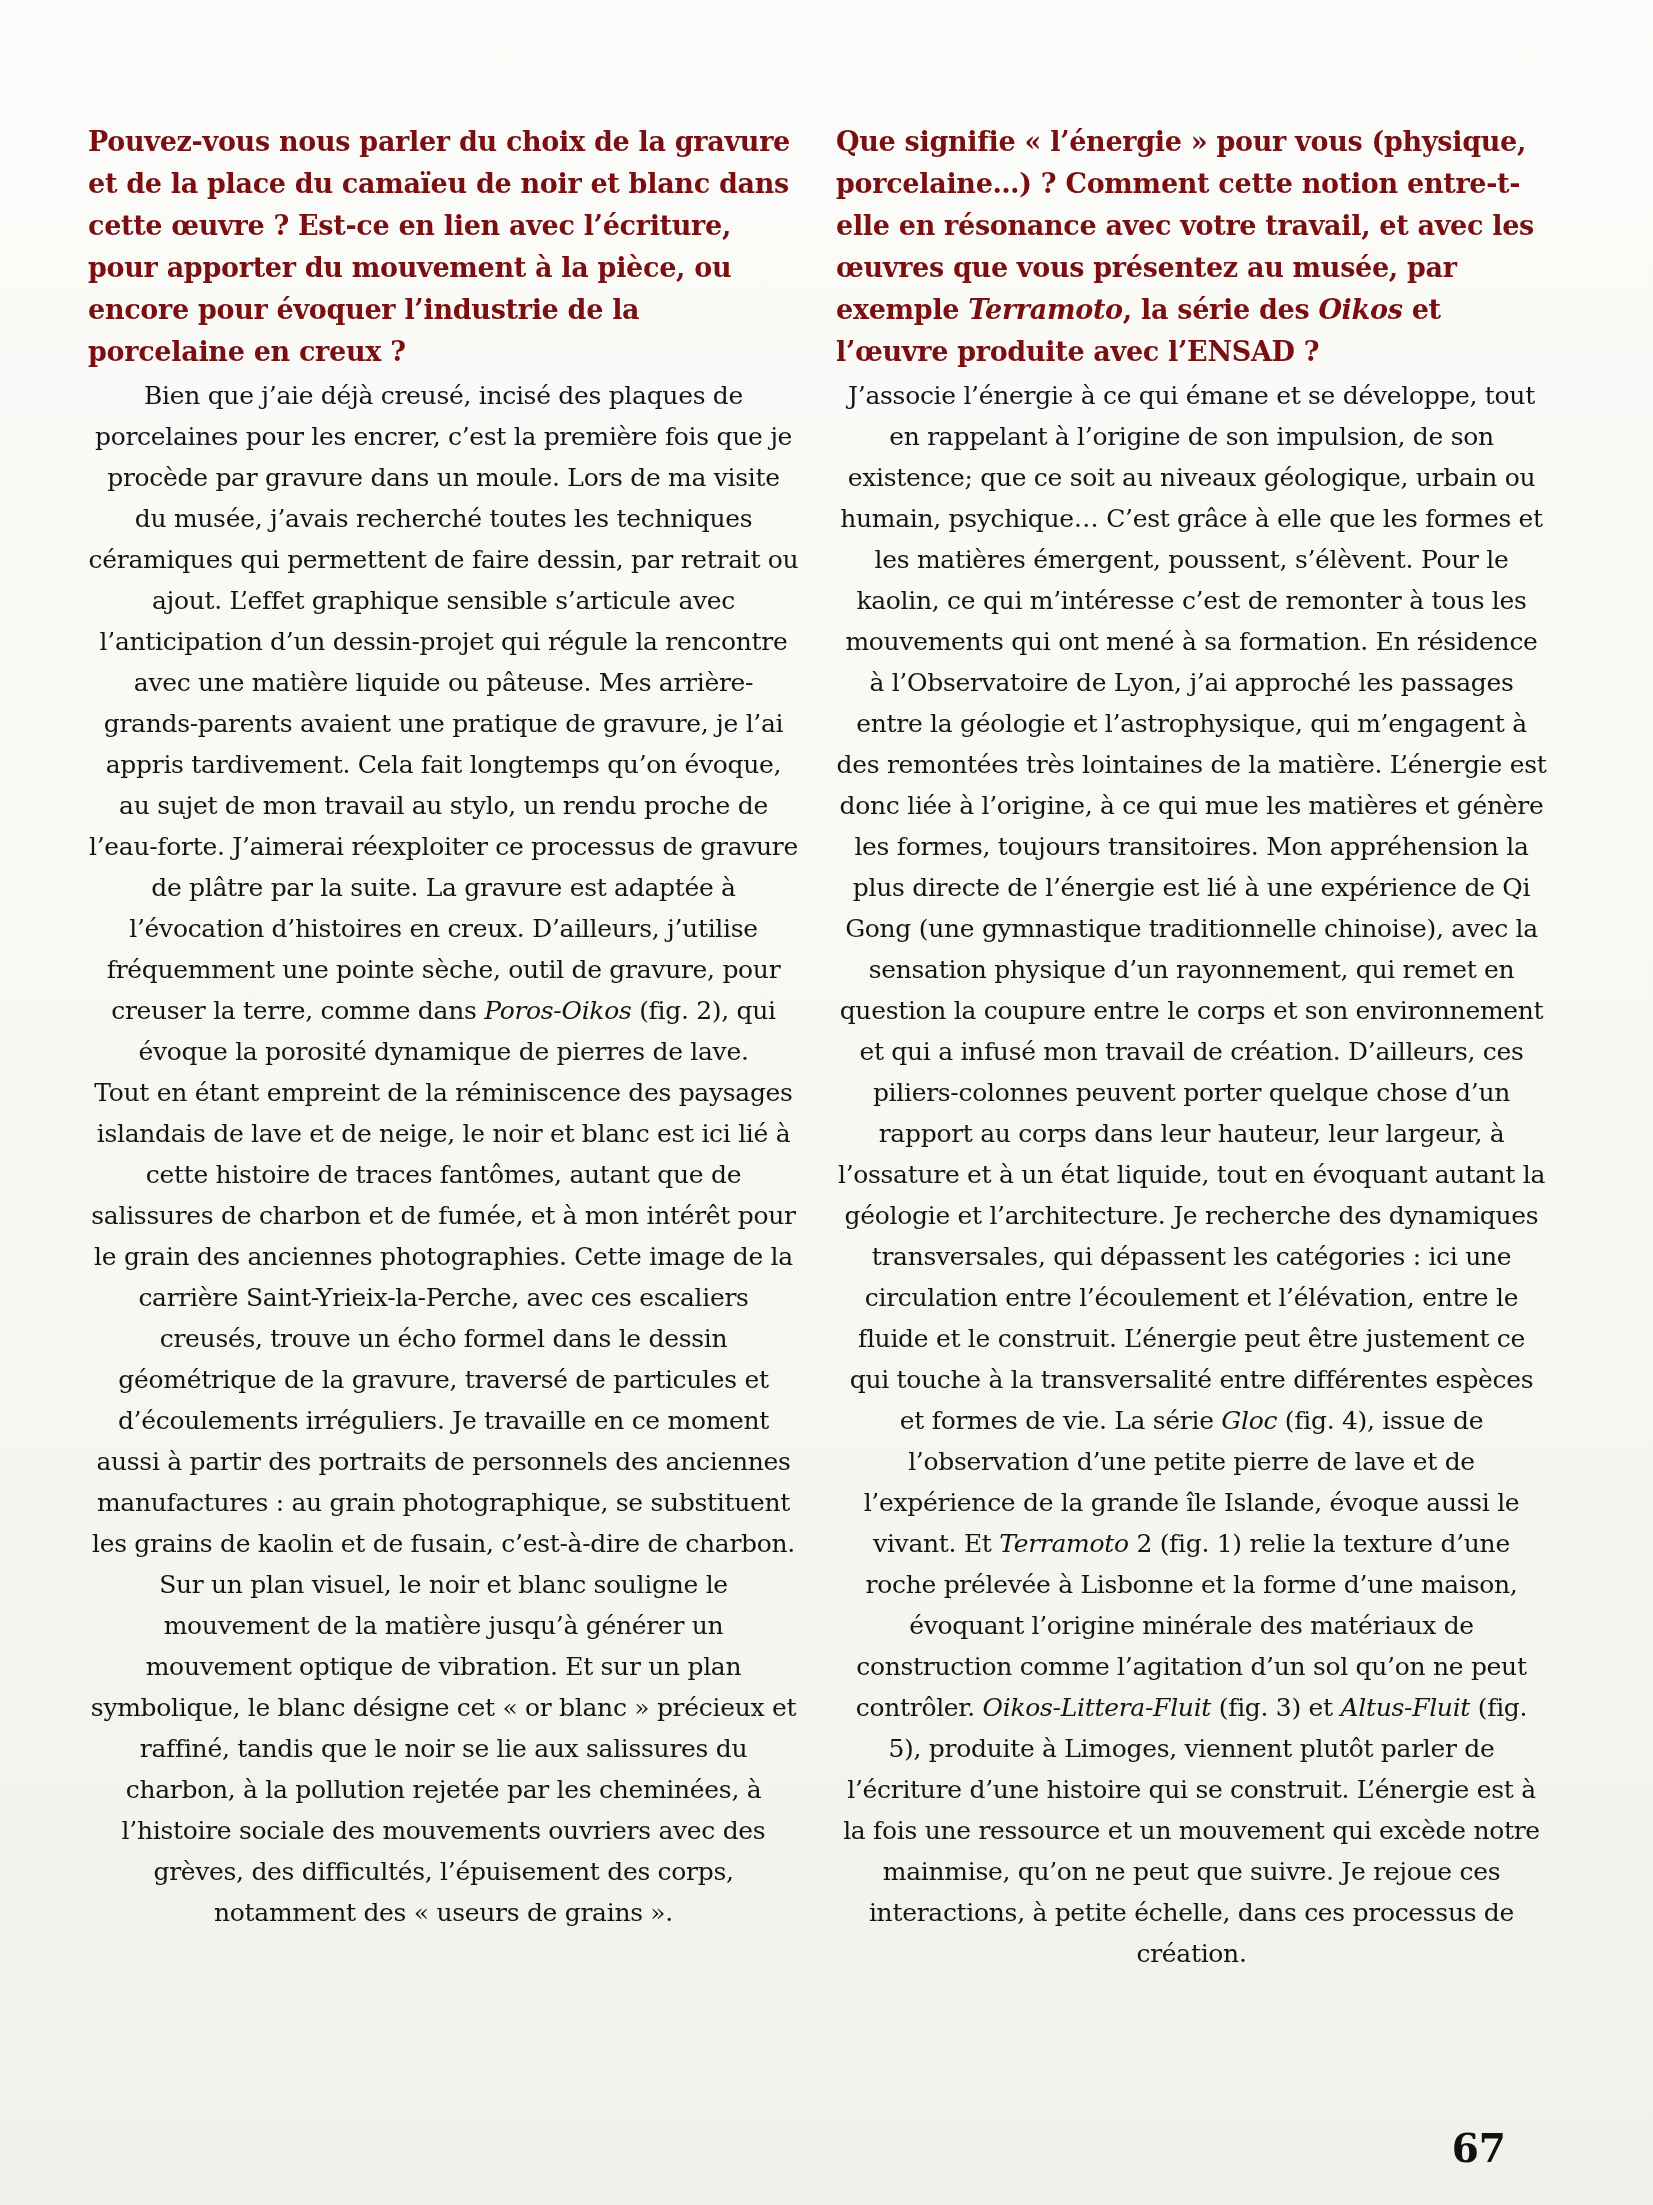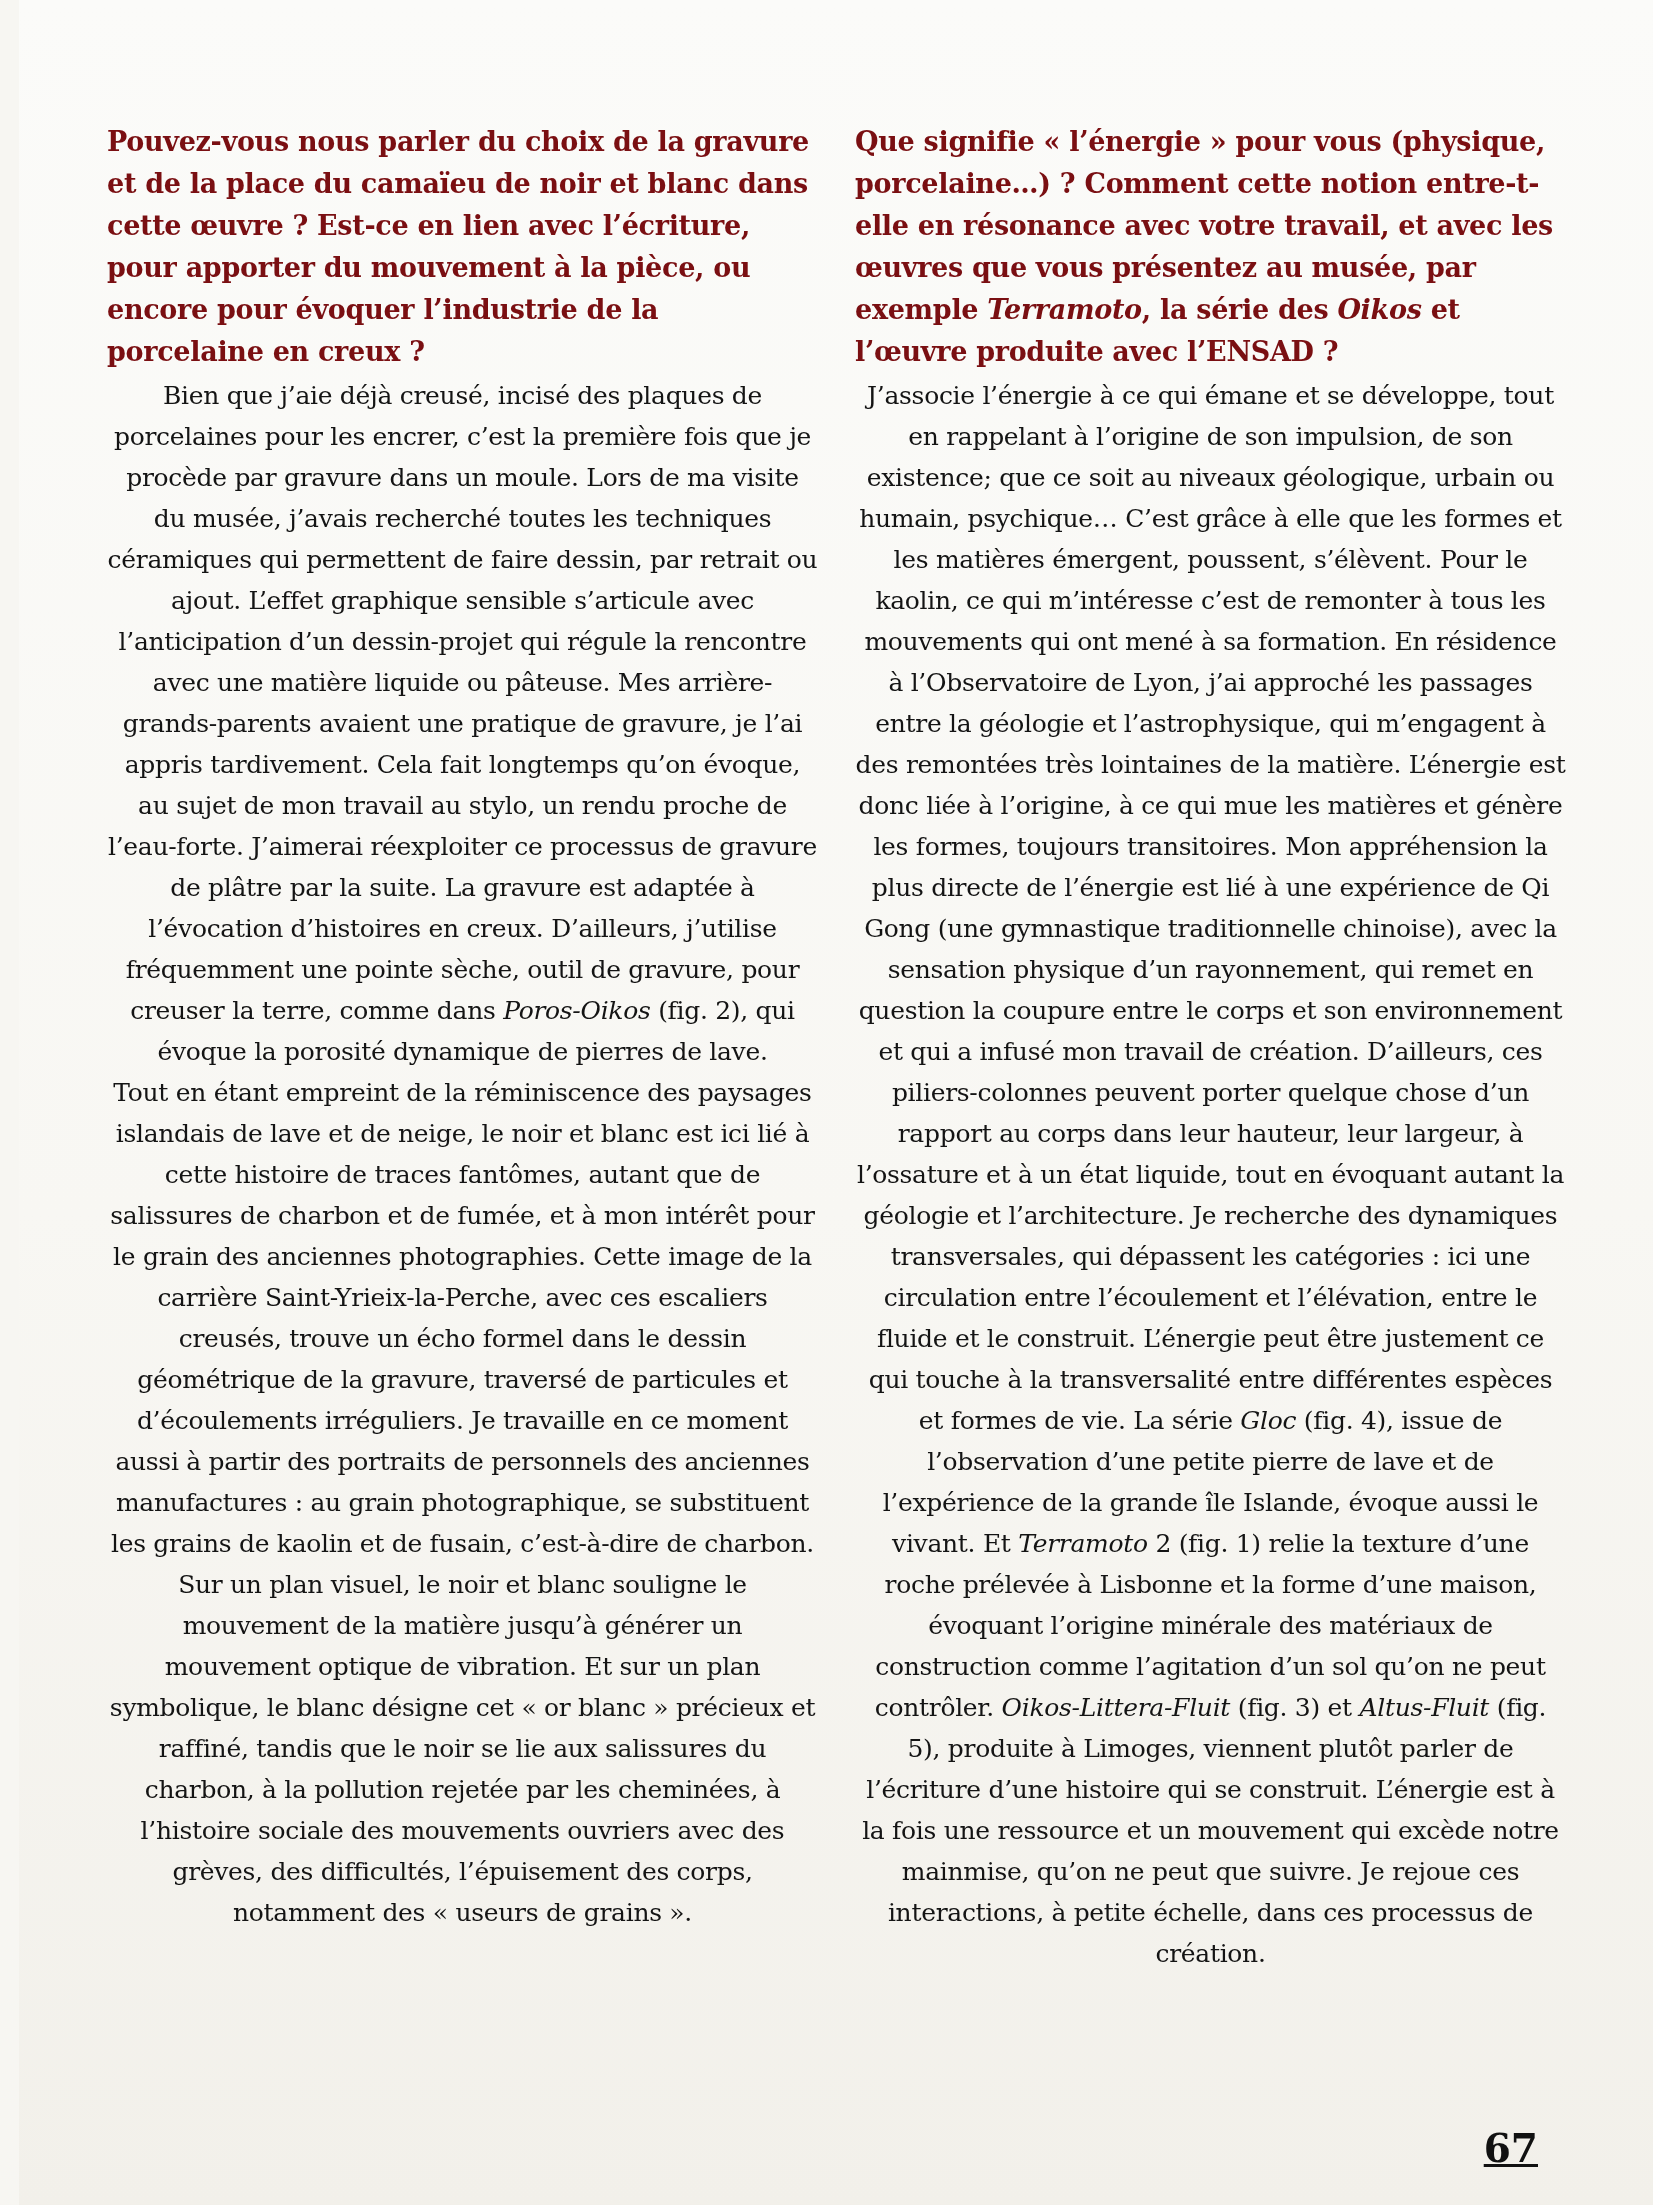--- a/index.html
+++ b/index.html
@@ -9,21 +9,20 @@
     background: #f7f6f2;
     position: relative;
     overflow: hidden;
     font-family: "DejaVu Serif", "Liberation Serif", serif;
     color: #141414;
   }
   .page {
     position: absolute;
     inset: 0;
     background: linear-gradient(180deg, #fbfbf9 0%, #f8f7f3 55%, #f2f0ea 100%);
-    margin-left: 19px;
   }
   .column {
     position: absolute;
     top: 121px;
     width: 711px;
   }
   .col-left { left: 88px; }
   .col-right { left: 836px; }
   .question {
     color: #7a0f12;
@@ -37,27 +36,26 @@
   .answer p {
     margin: 0;
     font-size: 25px;
     line-height: 41px;
     letter-spacing: -0.3px;
     text-align: center;
   }
   .answer em { font-style: italic; }
   .page-number {
     position: absolute;
-    right: 116px;
+    right: 148px;
     bottom: 34px;
     font-size: 39px;
     font-weight: bold;
     color: #111;
     font-family: "DejaVu Serif", serif;
-    text-decoration: underline;
   }
 </style>
 </head>
 <body>
 
 <div class="page">
 
   <section class="column col-left">
     <h2 class="question">Pouvez-vous nous parler du choix de la gravure et de la place du camaïeu de noir et blanc dans cette œuvre ? Est-ce en lien avec l’écriture, pour apporter du mouvement à la pièce, ou encore pour évoquer l’industrie de la porcelaine en creux ?</h2>
     <div class="answer">

